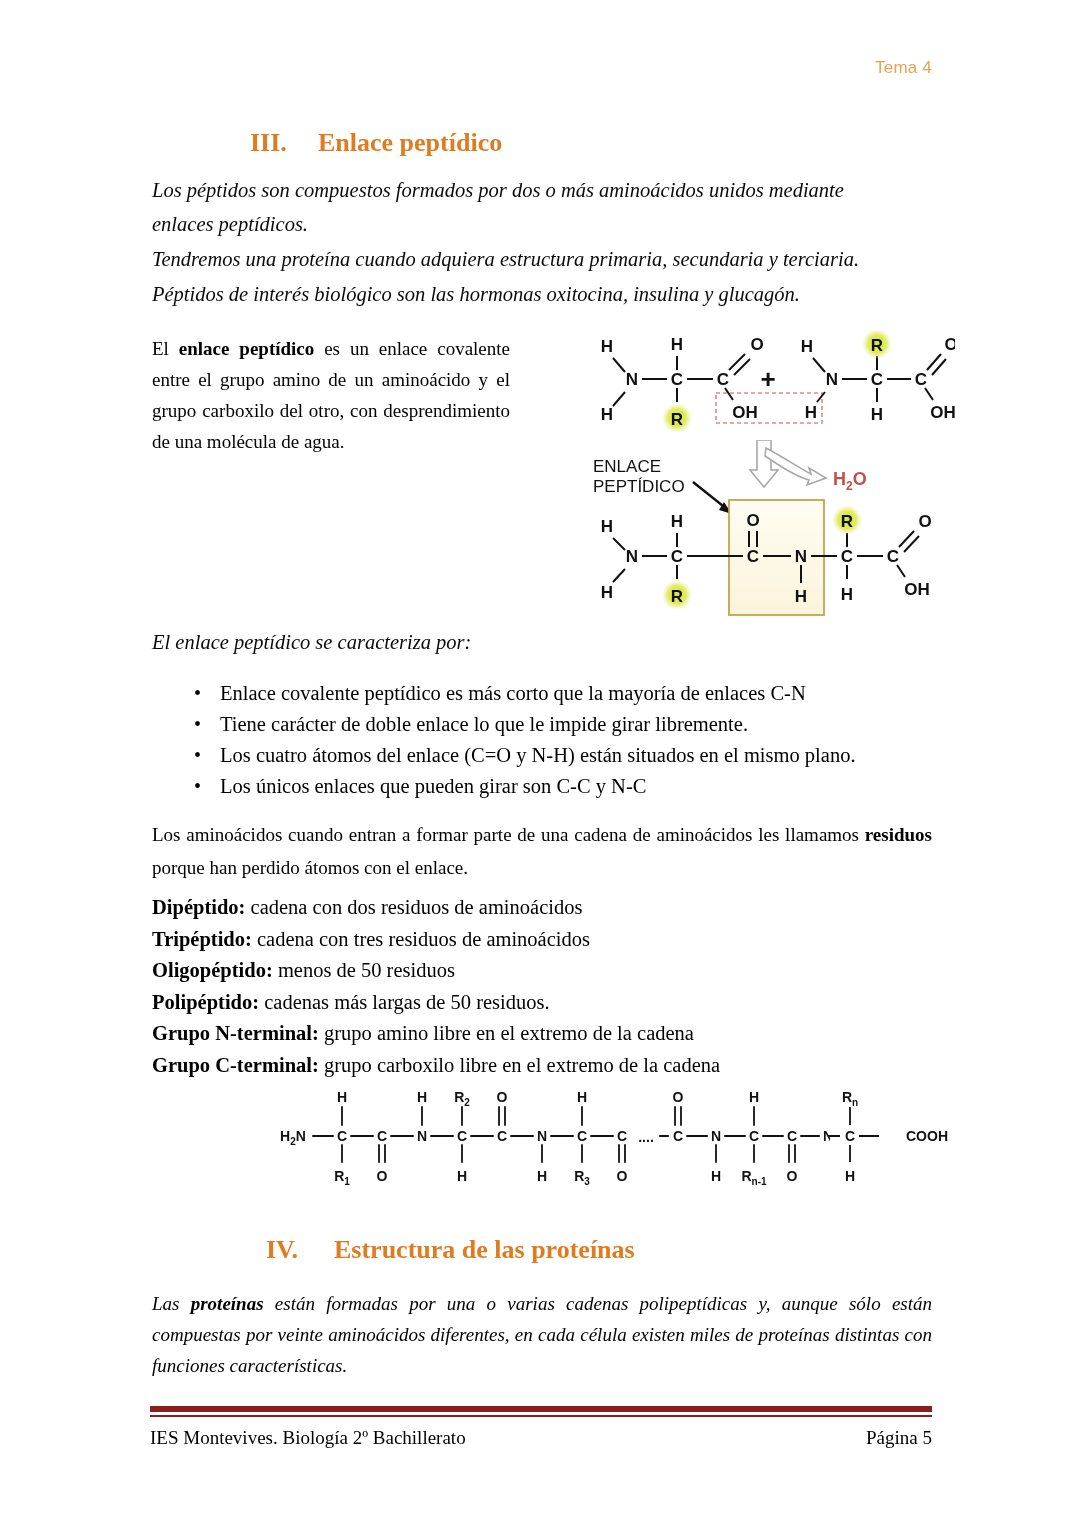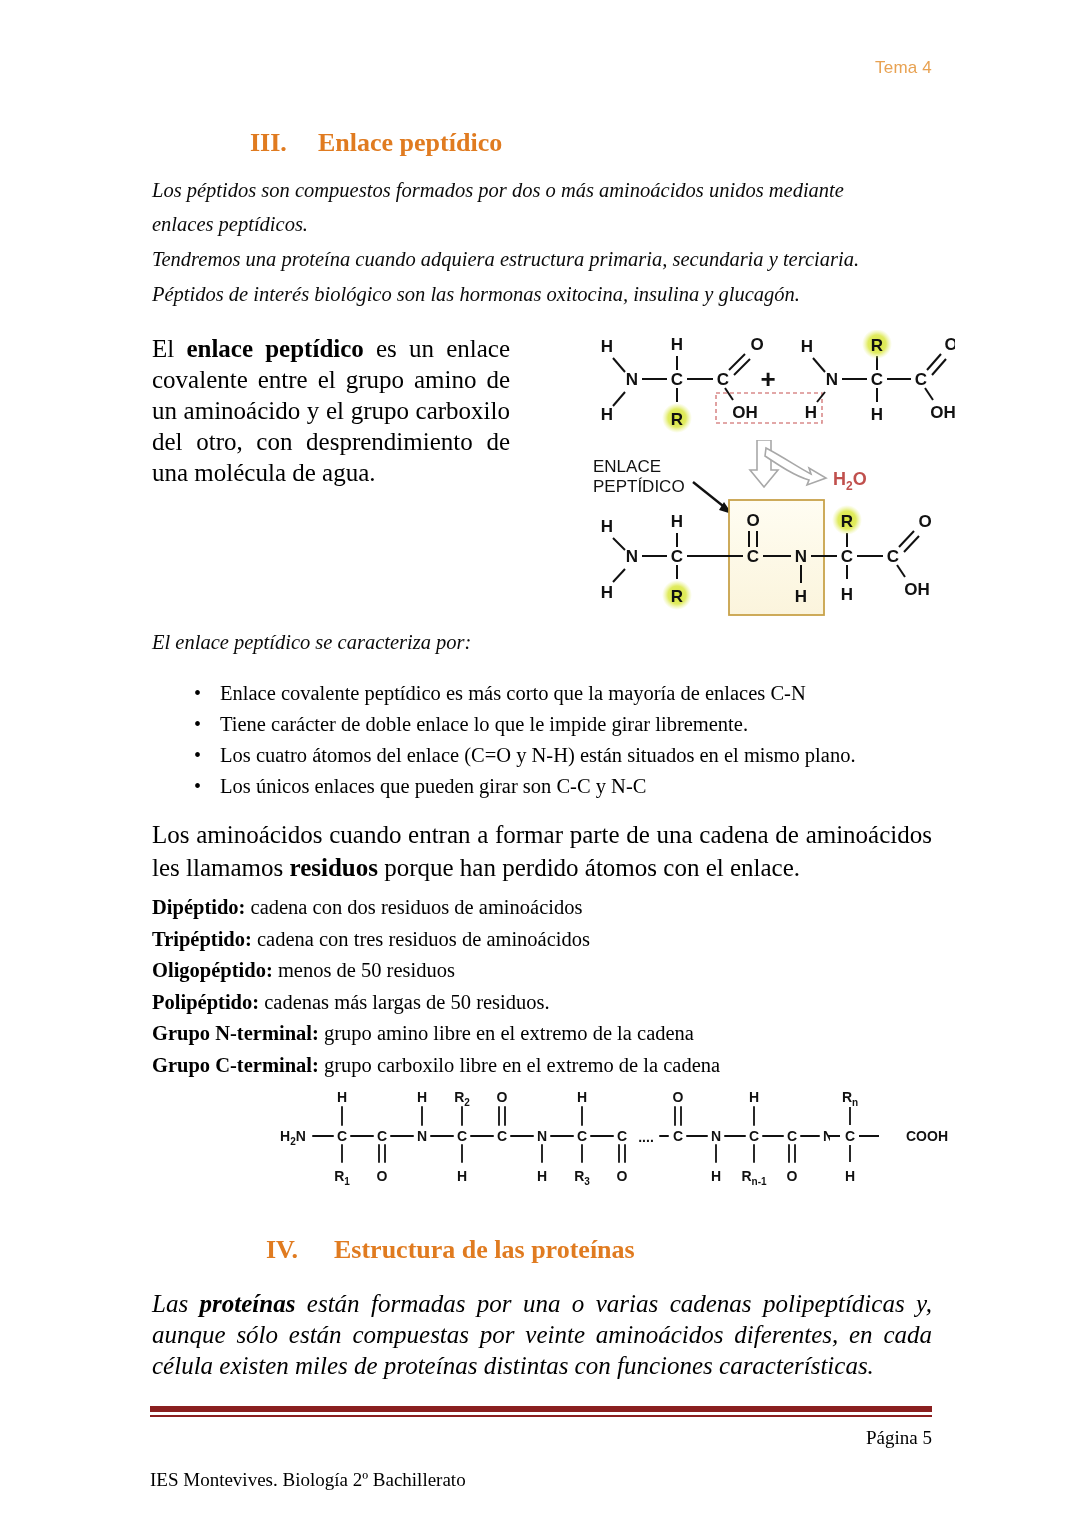--- a/index.html
+++ b/index.html
@@ -50,21 +50,21 @@
   .para {
     position: absolute;
     font-size: 20.5px;
     line-height: 1.0;
     color: #0a0a0a;
     font-style: italic;
   }
   .just-block {
     text-align: justify;
     line-height: 31px;
-    font-size: 25px;
+    font-size: 19px;
   }
   b { font-weight: bold; }
 
   
   .bullets {
     position: absolute;
     font-size: 20.5px;
     line-height: 31px;
   }
   .bullets .row {
@@ -102,21 +102,21 @@
     height: 1.5px;
     background: #8A1F1F;
   }
   .footer {
     position: absolute;
     left: 150px;
     top: 1427px;
     width: 782px;
     font-size: 19px;
   }
-  .footer .left { float: left; margin-top: 42px; }
+  .footer .left { float: left; }
   .footer .right { float: right; margin-left: 47px; }
 
   
   .diagram-top {
     position: absolute;
     left: 585px;
     top: 330px;
     width: 370px;
     height: 110px;
   }

